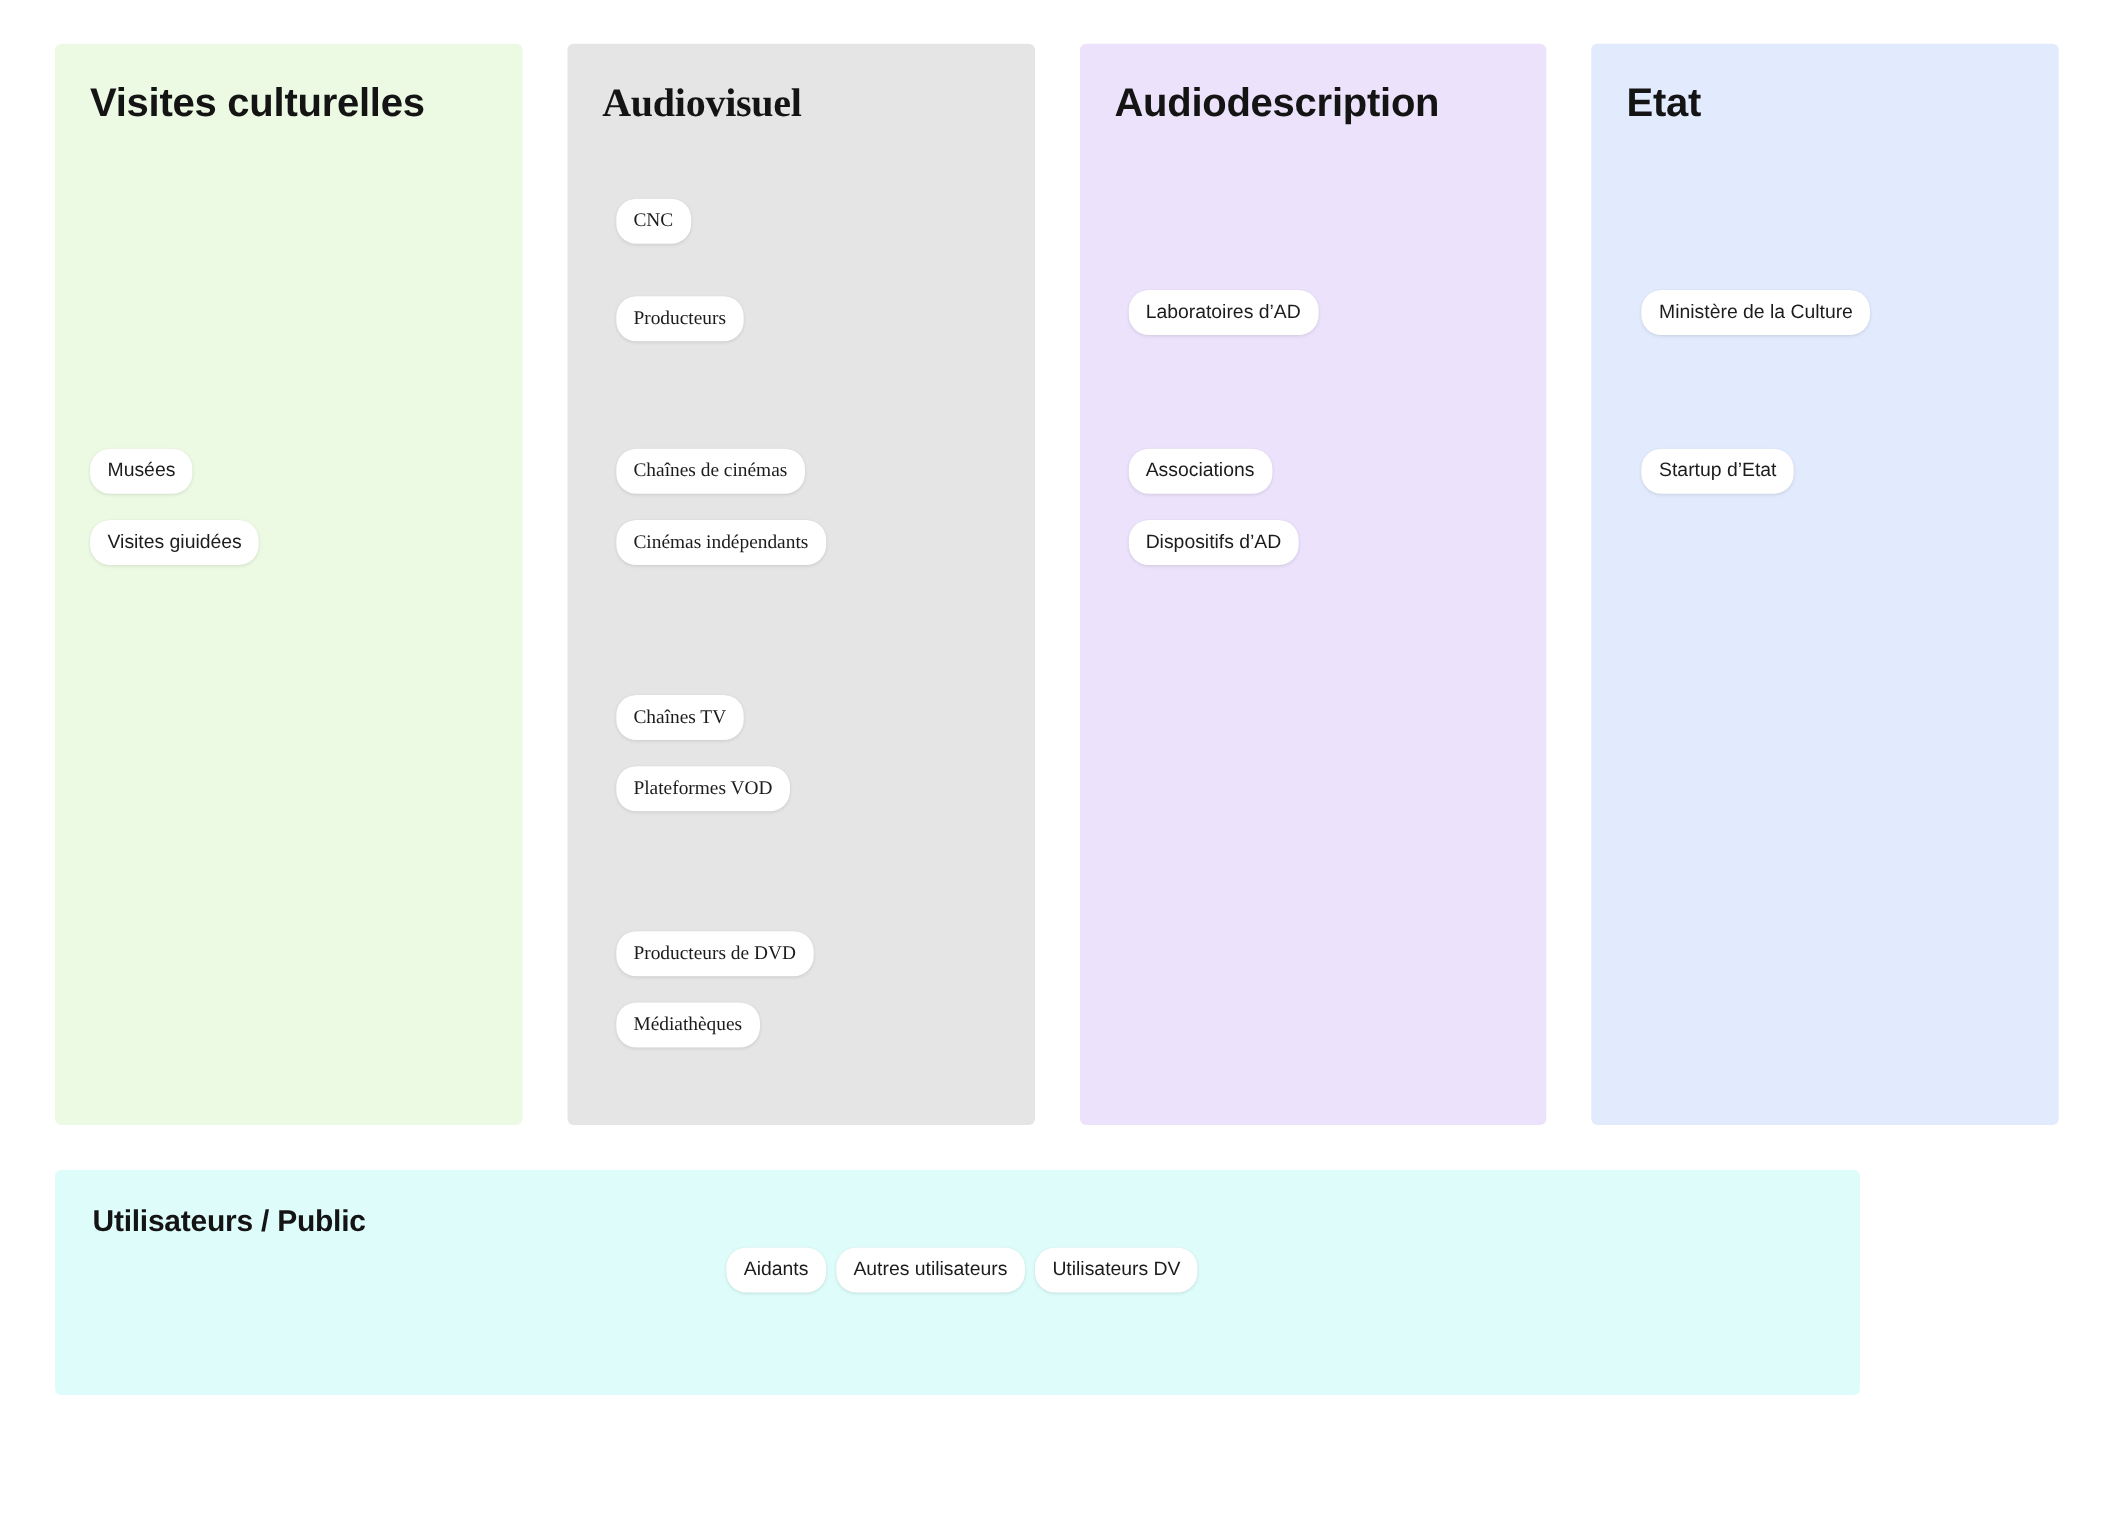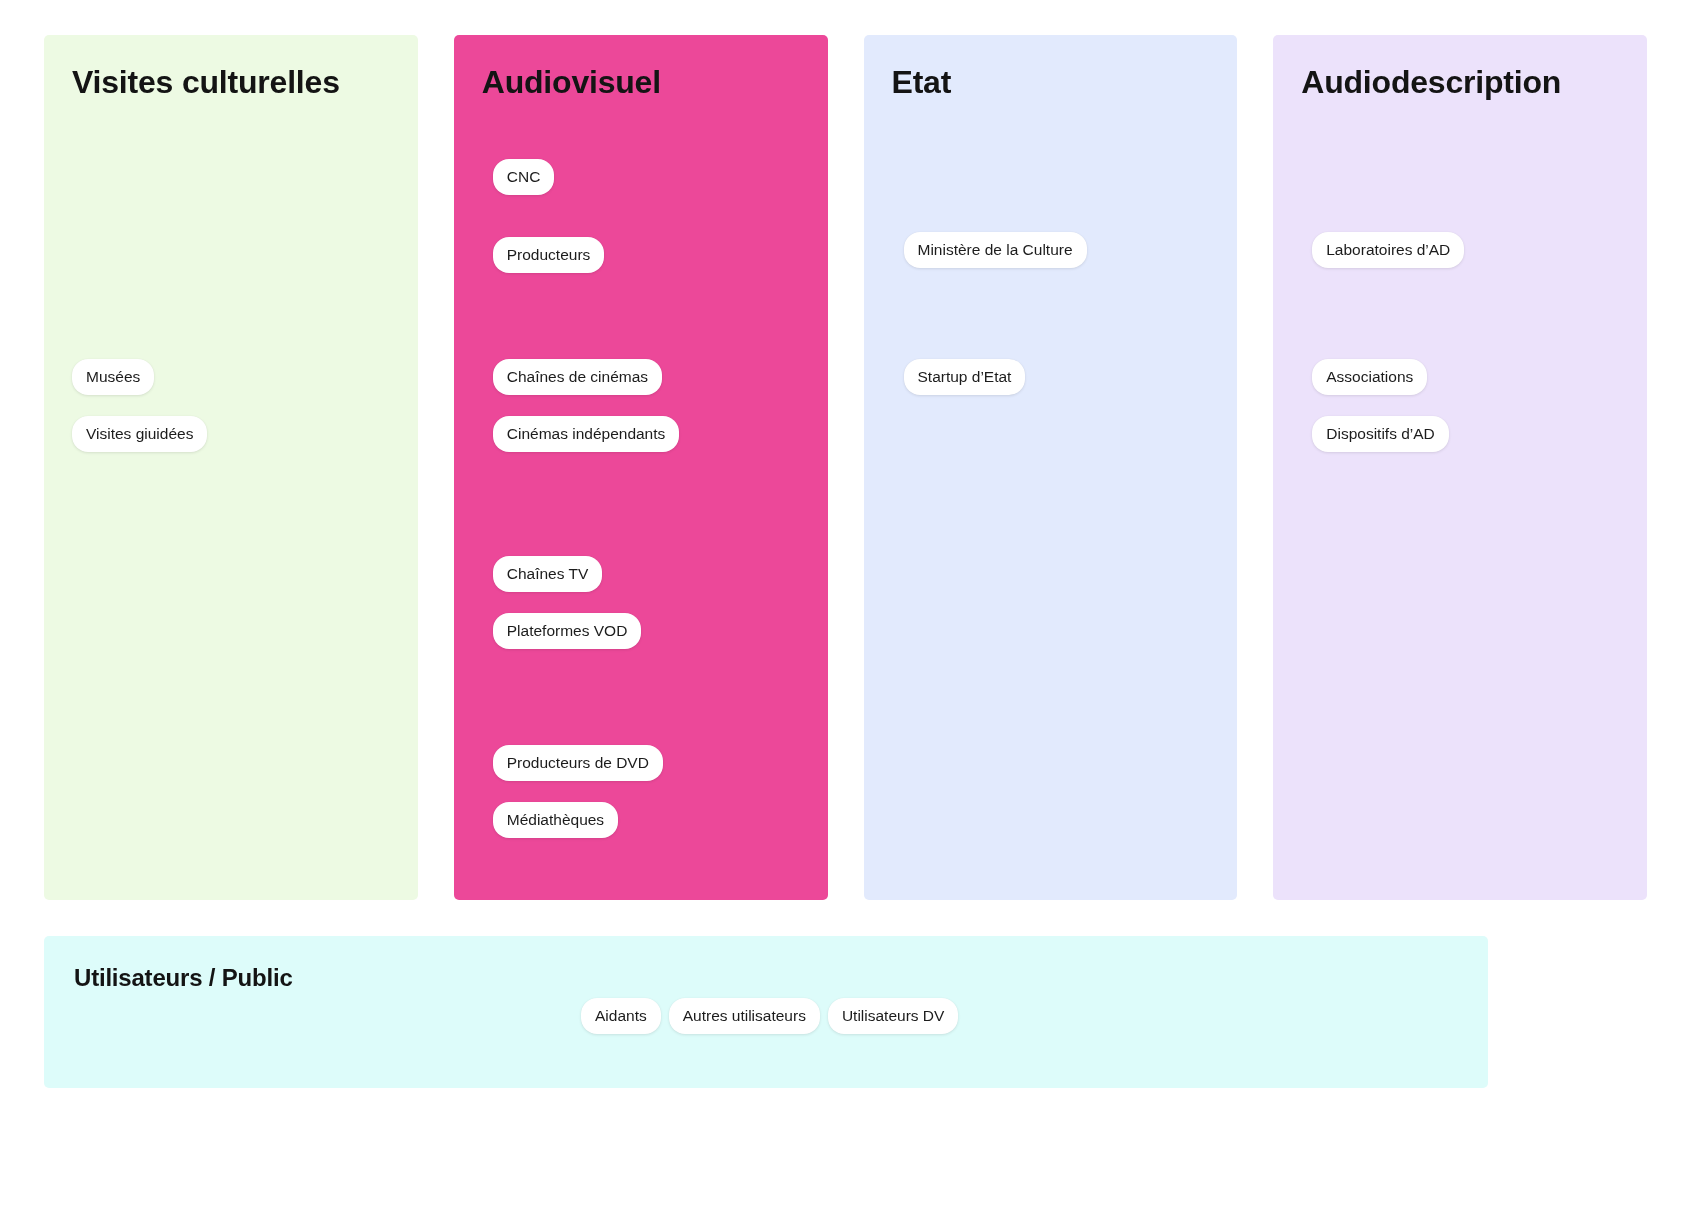--- a/index.html
+++ b/index.html
@@ -65,21 +65,21 @@
     white-space: nowrap;
     box-shadow: 0 1px 3px rgba(0,0,0,0.10), 0 0 1px rgba(0,0,0,0.06);
   }
 
   
   .bottom-band {
     position: absolute;
     left: 44px;
     top: 936px;
     width: 1444px;
-    height: 152px;
+    height: 180px;
     border-radius: 5px;
     overflow: hidden;
   }
 
   .band-title {
     position: absolute;
     left: 30px;
     top: 28px;
     font-size: 24px;
     font-weight: bold;
@@ -106,46 +106,46 @@
 <div id="board">
 
   <div class="columns">
       <div class="column" style="background: rgb(237, 250, 227);">
         <div class="col-title">Visites culturelles</div>
         <div class="chip-layer">
           <div class="chip" style="left: 28px; top: 324px;">Musées</div>
           <div class="chip" style="left: 28px; top: 381px;">Visites giuidées</div>
         </div>
       </div>
-      <div class="column" style="background: #ec4899;">
+      <div class="column" style="background: #e5e5e5; font-family: Liberation Serif, serif;">
         <div class="col-title">Audiovisuel</div>
         <div class="chip-layer">
           <div class="chip" style="left: 39px; top: 124px;">CNC</div>
           <div class="chip" style="left: 39px; top: 182px; margin-top: 20px;">Producteurs</div>
           <div class="chip" style="left: 39px; top: 324px;">Chaînes de cinémas</div>
           <div class="chip" style="left: 39px; top: 381px;">Cinémas indépendants</div>
           <div class="chip" style="left: 39px; top: 521px;">Chaînes TV</div>
           <div class="chip" style="left: 39px; top: 578px;">Plateformes VOD</div>
           <div class="chip" style="left: 39px; top: 710px;">Producteurs de DVD</div>
           <div class="chip" style="left: 39px; top: 767px;">Médiathèques</div>
         </div>
       </div>
-      <div class="column" style="background: rgb(226, 234, 253);">
-        <div class="col-title">Etat</div>
-        <div class="chip-layer">
-          <div class="chip" style="left: 40px; top: 197px;">Ministère de la Culture</div>
-          <div class="chip" style="left: 40px; top: 324px;">Startup d’Etat</div>
-        </div>
-      </div>
       <div class="column" style="background: rgb(236, 226, 251);">
         <div class="col-title">Audiodescription</div>
         <div class="chip-layer">
           <div class="chip" style="left: 39px; top: 197px;">Laboratoires d’AD</div>
           <div class="chip" style="left: 39px; top: 324px;">Associations</div>
           <div class="chip" style="left: 39px; top: 381px;">Dispositifs d’AD</div>
+        </div>
+      </div>
+      <div class="column" style="background: rgb(226, 234, 253);">
+        <div class="col-title">Etat</div>
+        <div class="chip-layer">
+          <div class="chip" style="left: 40px; top: 197px;">Ministère de la Culture</div>
+          <div class="chip" style="left: 40px; top: 324px;">Startup d’Etat</div>
         </div>
       </div>
     </div>
 
   <div class="bottom-band" style="background: rgb(221, 252, 250);">
     <div class="band-title">Utilisateurs / Public</div>
     <div class="band-chips">
         <div class="chip">Aidants</div>
         <div class="chip">Autres utilisateurs</div>
         <div class="chip">Utilisateurs DV</div>

